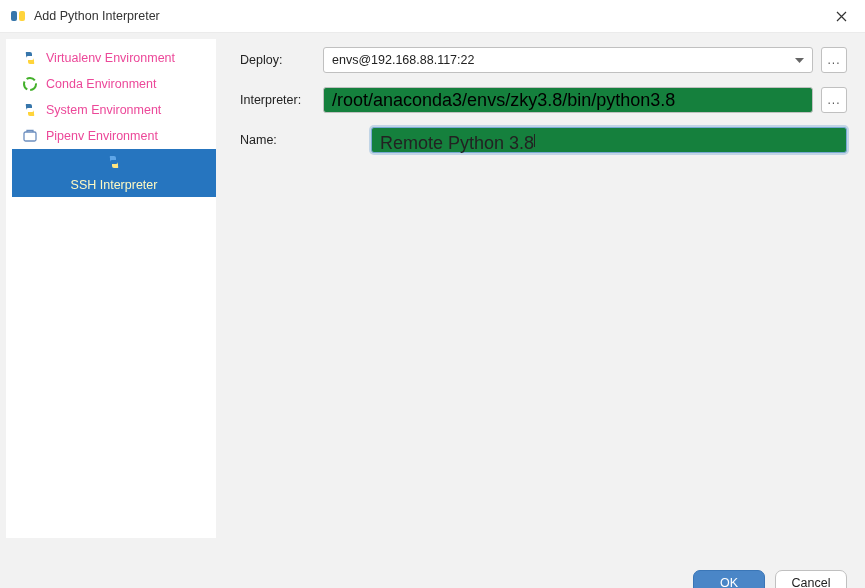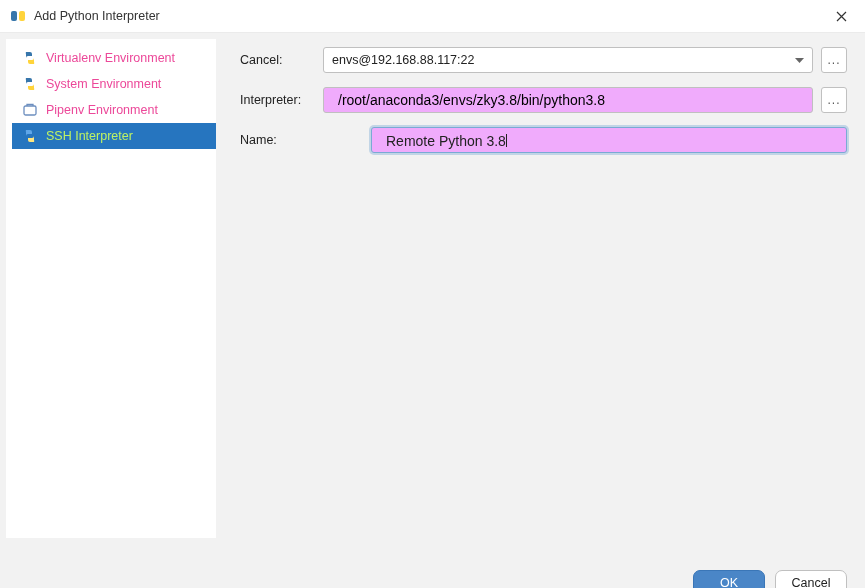--- a/index.html
+++ b/index.html
@@ -66,21 +66,22 @@
       display: flex;
       align-items: center;
       gap: 8px;
       padding: 5px 10px;
       cursor: pointer;
       font-size: 12.5px;
       color: #ec4899;
     }
     .sidebar-item.selected {
       background: #2675bf;
-      color: #bef264;
+      color: #fef9c3;
+      flex-direction: column;
     }
     .sidebar-item .icon {
       width: 16px;
       height: 16px;
       display: flex;
       align-items: center;
       justify-content: center;
       flex-shrink: 0;
     }
     .content {
@@ -120,25 +121,25 @@
       font-size: 12.5px;
       cursor: pointer;
     }
     .dropdown .arrow {
       position: absolute;
       right: 8px;
     }
     .text-input {
       flex: 1;
       height: 26px;
-      background: #f0abfc;
+      background: #15803d;
       border: 1px solid #c0c0c0;
       border-radius: 3px;
-      padding: 0 14px;
-      font-size: 14px;
+      padding: 0 8px;
+      font-size: 18px;
       font-family: inherit;
       outline: none;
     }
     .text-input.focused {
       border: 1px solid #7aaad4;
       box-shadow: 0 0 0 2px rgba(122,170,212,0.4);
       margin-left: 48px;
     }
     .browse-btn {
       width: 26px;
@@ -226,20 +227,28 @@
           <svg width="16" height="16" viewBox="0 0 16 16">
             <path d="M4 2h4a2 2 0 0 1 2 2v2H6a2 2 0 0 0-2 2V4a2 2 0 0 1 0-2z" fill="#3776ab"></path>
             <path d="M12 14H8a2 2 0 0 1-2-2v-2h4a2 2 0 0 0 2-2v4a2 2 0 0 1 0 2z" fill="#ffd43b"></path>
           </svg>
         </span>
         <span>Virtualenv Environment</span>
       </div>
       <div class="sidebar-item">
         <span class="icon">
           <svg width="16" height="16" viewBox="0 0 16 16">
+            <circle cx="8" cy="8" r="6" fill="none" stroke="#43b02a" stroke-width="2" stroke-dasharray="9 3"></circle>
+          </svg>
+        </span>
+        <span>Conda Environment</span>
+      </div>
+      <div class="sidebar-item">
+        <span class="icon">
+          <svg width="16" height="16" viewBox="0 0 16 16">
             <path d="M4 2h4a2 2 0 0 1 2 2v2H6a2 2 0 0 0-2 2V4a2 2 0 0 1 0-2z" fill="#3776ab"></path>
             <path d="M12 14H8a2 2 0 0 1-2-2v-2h4a2 2 0 0 0 2-2v4a2 2 0 0 1 0 2z" fill="#ffd43b"></path>
           </svg>
         </span>
         <span>System Environment</span>
       </div>
       <div class="sidebar-item">
         <span class="icon">
           <svg width="16" height="16" viewBox="0 0 16 16">
             <rect x="2" y="4" width="12" height="9" rx="1.5" fill="none" stroke="#6c8ebf" stroke-width="1.3"></rect>
@@ -255,21 +264,21 @@
             <path d="M12 14H8a2 2 0 0 1-2-2v-2h4a2 2 0 0 0 2-2v4a2 2 0 0 1 0 2z" fill="#ffe680"></path>
           </svg>
         </span>
         <span>SSH Interpreter</span>
       </div>
     </div>
   </div>
 
   <div class="content">
     <div class="form-row">
-      <span class="form-label">Cancel:</span>
+      <span class="form-label">Deploy:</span>
       <div class="field-wrap">
         <div class="dropdown">
           <span>envs@192.168.88.117:22</span>
           <span class="arrow">
             <svg width="9" height="6" viewBox="0 0 9 6">
                 <path d="M0 0 L4.5 5 L9 0 Z" fill="#666"></path>
               </svg>
           </span>
         </div>
         <div class="browse-btn">

